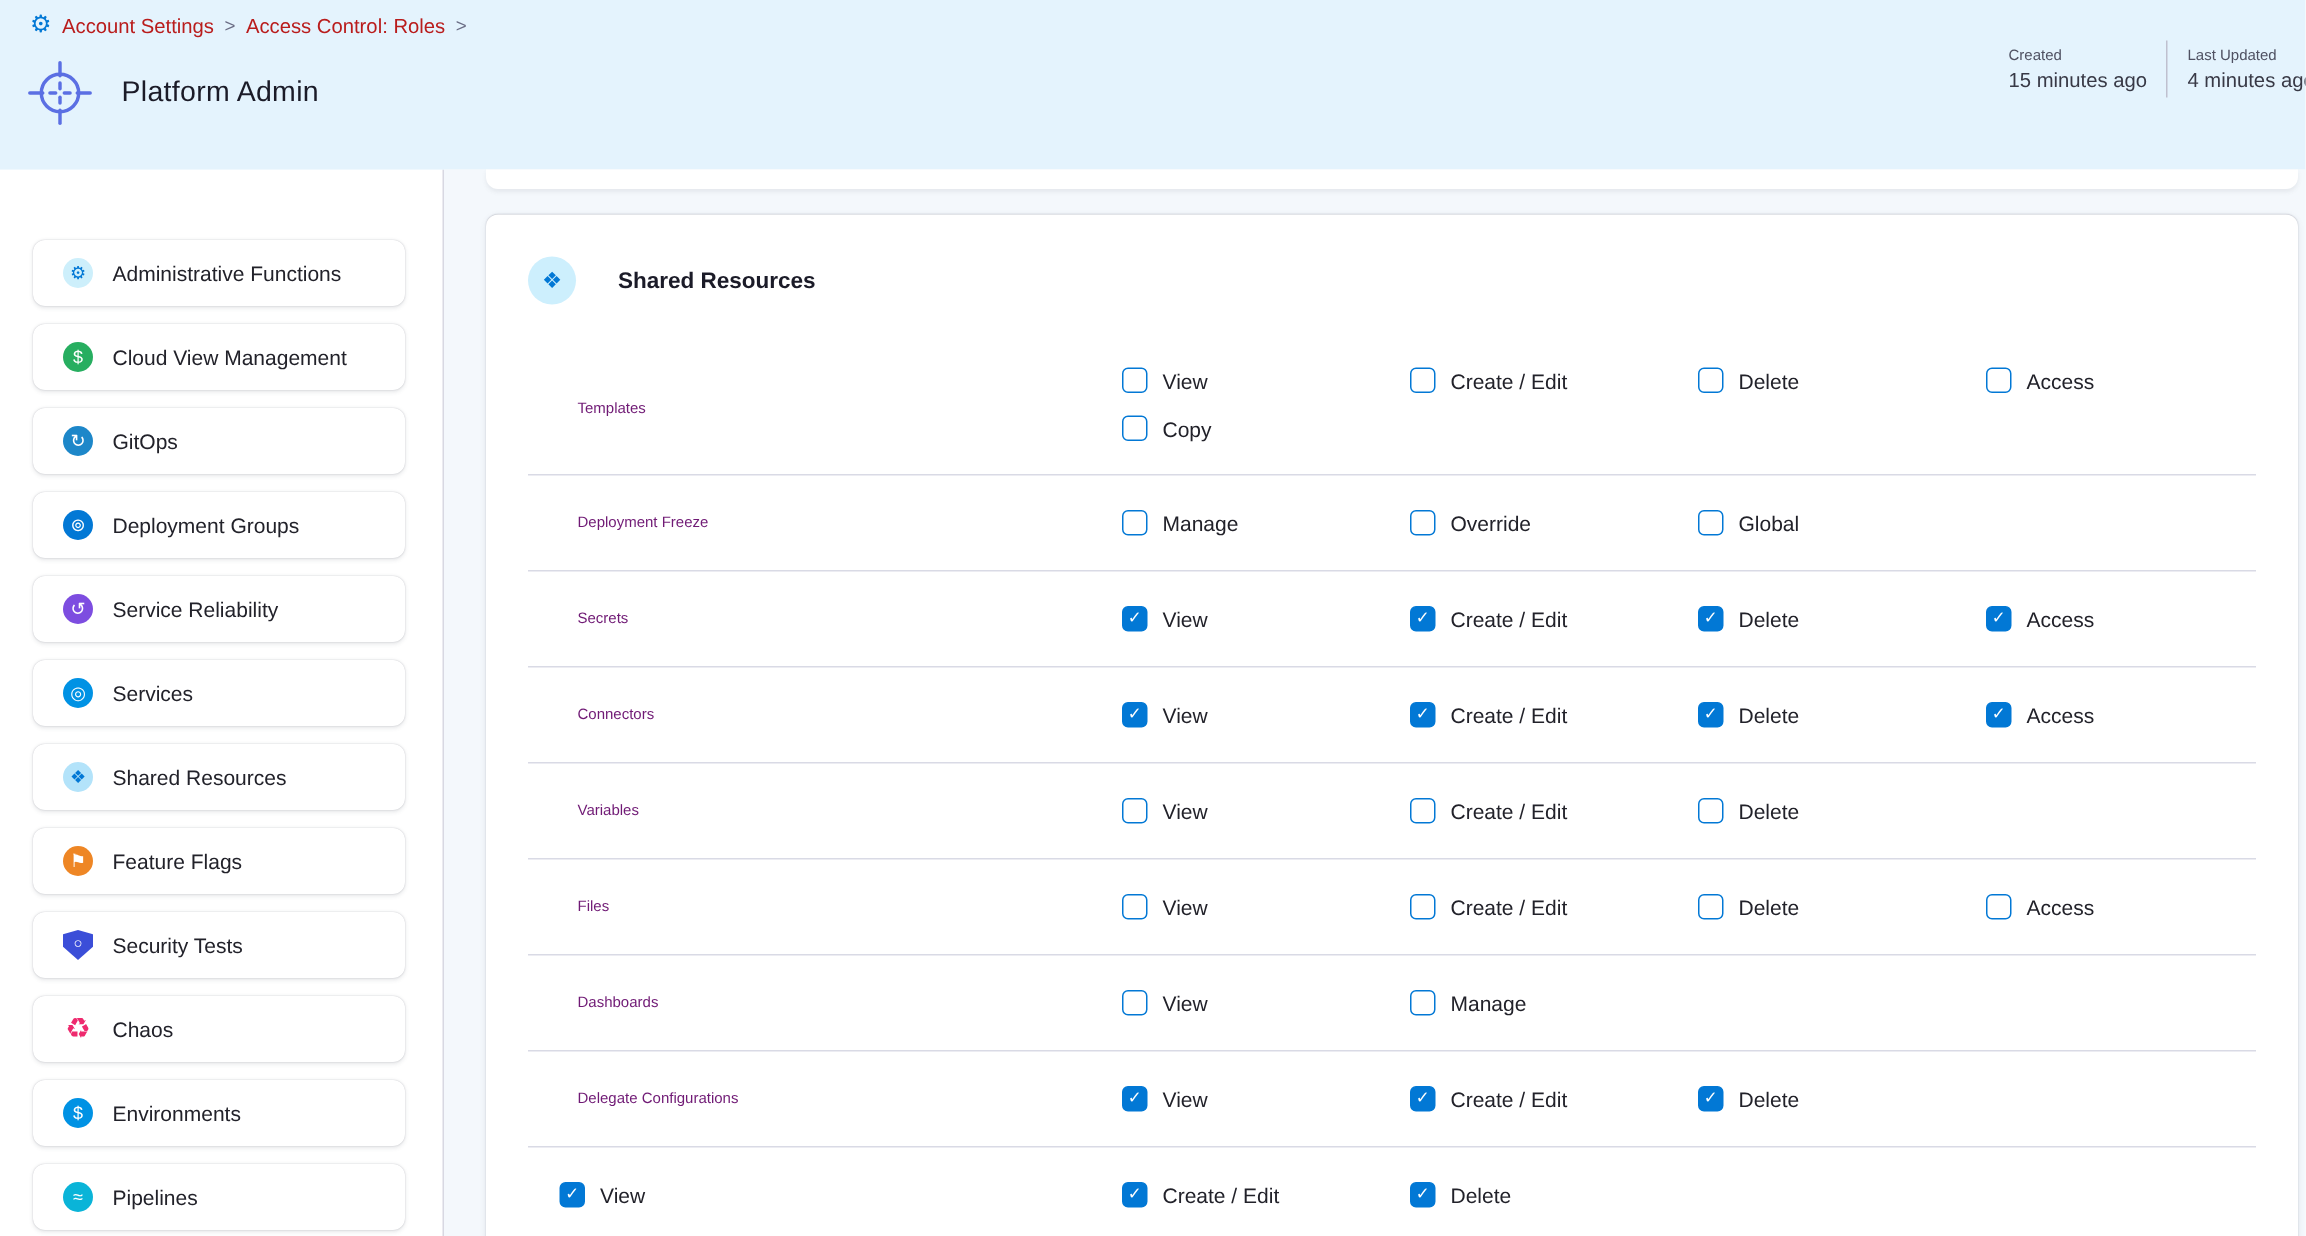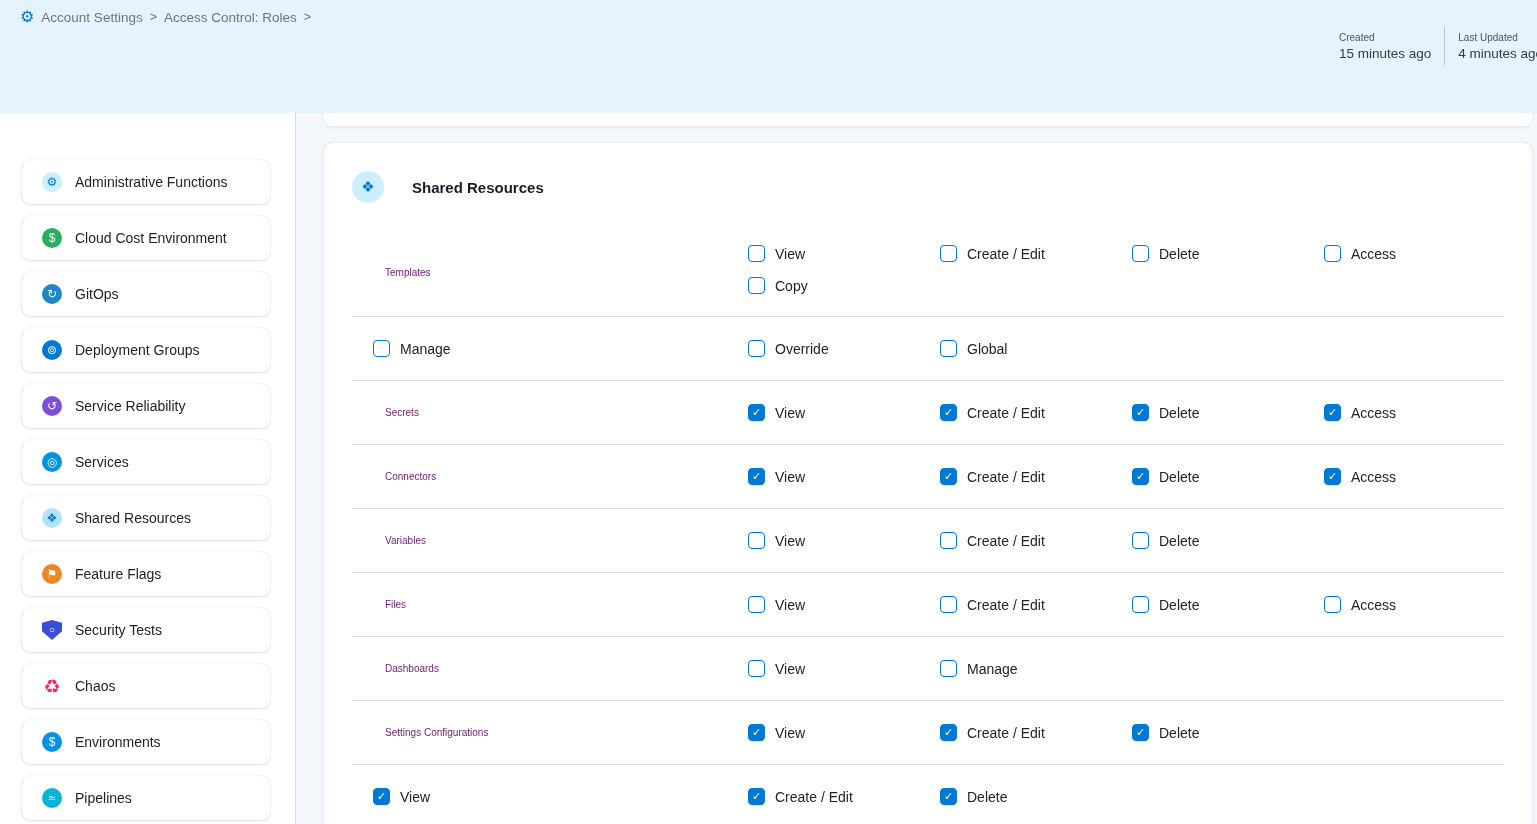--- a/index.html
+++ b/index.html
@@ -3,21 +3,21 @@
 <meta charset="utf-8">
 <style>
   * { box-sizing: border-box; margin: 0; padding: 0; }
   html,body { width:1537px; height:824px; overflow:hidden; }
   body { font-family: "Liberation Sans", "DejaVu Sans", sans-serif; background:#f4f8fc; color:#22222a; }
 
   
   .page-header { position:relative; height:113px; background:#e4f3fd; }
   .breadcrumb { position:absolute; left:20px; top:9px; display:flex; align-items:center; gap:7px; font-size:13.5px; }
   .crumb-gear { color:#0278d5; font-size:16px; line-height:1; }
-  .crumb-link { color:#737373; text-decoration:none; cursor:pointer; }
+  .crumb-link { color:#b91c1c; text-decoration:none; cursor:pointer; }
   .crumb-sep { color:#6b6d85; font-size:12.5px; }
   .title-row { position:absolute; left:17px; top:39px; display:flex; align-items:center; gap:18px; }
   .title-row h1 { font-size:19px; font-weight:500; color:#1b1b28; letter-spacing:.2px; }
   .meta { position:absolute; left:1339px; top:27px; display:flex; align-items:center; }
   .meta-item { display:flex; flex-direction:column; gap:3px; white-space:nowrap; }
   .meta-label { font-size:10px; color:#4f5162; }
   .meta-value { font-size:13.5px; color:#383946; }
   .meta-divider { width:1px; height:38px; background:#bfc0cf; margin:0 13px; flex:none; }
 
   
@@ -62,20 +62,36 @@
 <body>
 
 <header class="page-header">
   <nav class="breadcrumb">
     <span class="crumb-gear">⚙</span>
     <a class="crumb-link">Account Settings</a>
     <span class="crumb-sep">&gt;</span>
     <a class="crumb-link">Access Control: Roles</a>
     <span class="crumb-sep">&gt;</span>
   </nav>
+  <div class="title-row">
+    <svg width="46" height="46" viewBox="0 0 48 48">
+      <g stroke="#5b6fe3" stroke-width="2.4" stroke-linecap="round" fill="none">
+        <circle cx="24" cy="24" r="13"></circle>
+        <line x1="24" y1="3" x2="24" y2="12"></line>
+        <line x1="24" y1="36" x2="24" y2="45"></line>
+        <line x1="3" y1="24" x2="12" y2="24"></line>
+        <line x1="36" y1="24" x2="45" y2="24"></line>
+        <line x1="24" y1="17" x2="24" y2="21"></line>
+        <line x1="24" y1="27" x2="24" y2="31"></line>
+        <line x1="17" y1="24" x2="21" y2="24"></line>
+        <line x1="27" y1="24" x2="31" y2="24"></line>
+      </g>
+    </svg>
+    <h1>Platform Admin</h1>
+  </div>
   <div class="meta">
     <div class="meta-item">
       <span class="meta-label">Created</span>
       <span class="meta-value">15 minutes ago</span>
     </div>
     <div class="meta-divider"></div>
     <div class="meta-item">
       <span class="meta-label">Last Updated</span>
       <span class="meta-value">4 minutes ago</span>
     </div>
@@ -83,21 +99,21 @@
 </header>
 
 <div class="content">
   <aside class="sidebar" id="sidebar">
       <div class="side-item">
     <span class="side-icon" style="background: rgb(205, 239, 251); color: rgb(2, 120, 213);">⚙</span>
     <span class="side-label">Administrative Functions</span>
   </div>
       <div class="side-item">
     <span class="side-icon" style="background: rgb(39, 174, 96); color: rgb(255, 255, 255);">$</span>
-    <span class="side-label">Cloud Cost Environment</span>
+    <span class="side-label">Cloud View Management</span>
   </div>
       <div class="side-item">
     <span class="side-icon" style="background: rgb(29, 135, 201); color: rgb(255, 255, 255);">↻</span>
     <span class="side-label">GitOps</span>
   </div>
       <div class="side-item">
     <span class="side-icon" style="background: rgb(2, 120, 213); color: rgb(255, 255, 255);">⊚</span>
     <span class="side-label">Deployment Groups</span>
   </div>
       <div class="side-item">
@@ -166,20 +182,21 @@
   </label>
             </div>
             <div class="perm-cell">
               <label class="perm">
     <span class="cb"></span>
     <span class="perm-label">Access</span>
   </label>
             </div>
           </div>
           <div class="perm-row">
+    <div class="res-name">Deployment Freeze</div>
   <div class="perm-cell">
               <label class="perm">
     <span class="cb"></span>
     <span class="perm-label">Manage</span>
   </label>
             </div>
             <div class="perm-cell">
               <label class="perm">
     <span class="cb"></span>
     <span class="perm-label">Override</span>
@@ -323,21 +340,21 @@
             <div class="perm-cell">
               <label class="perm">
     <span class="cb"></span>
     <span class="perm-label">Manage</span>
   </label>
             </div>
             <div class="perm-cell"></div>
             <div class="perm-cell"></div>
           </div>
           <div class="perm-row">
-    <div class="res-name">Settings Configurations</div>
+    <div class="res-name">Delegate Configurations</div>
   <div class="perm-cell">
               <label class="perm checked">
     <span class="cb">
                   <span class="check">✓</span>
                 </span>
     <span class="perm-label">View</span>
   </label>
             </div>
             <div class="perm-cell">
               <label class="perm checked">

